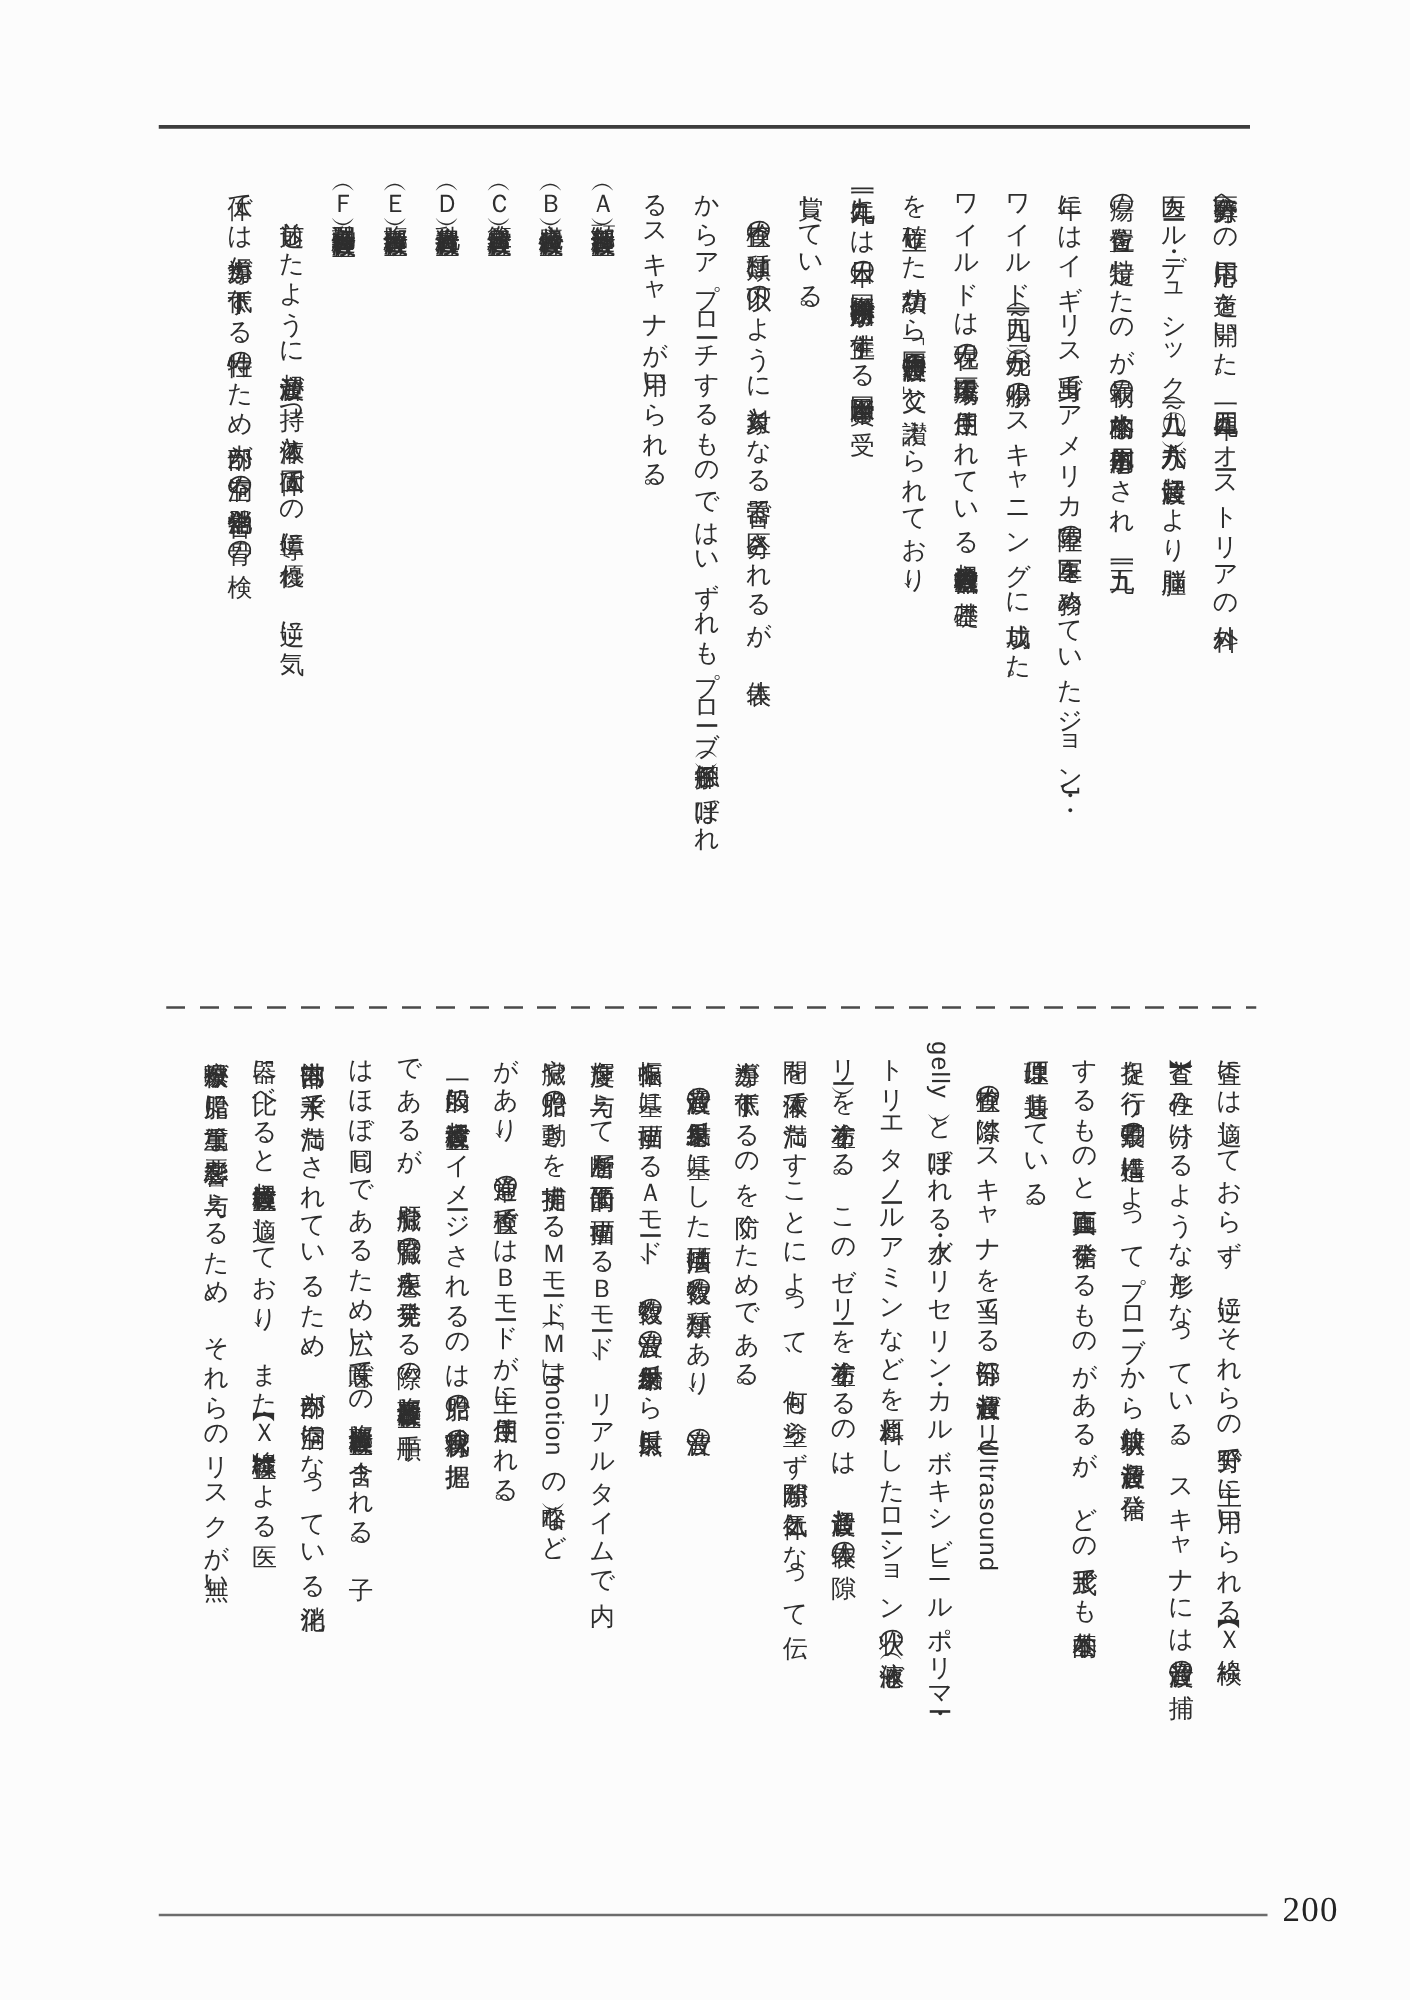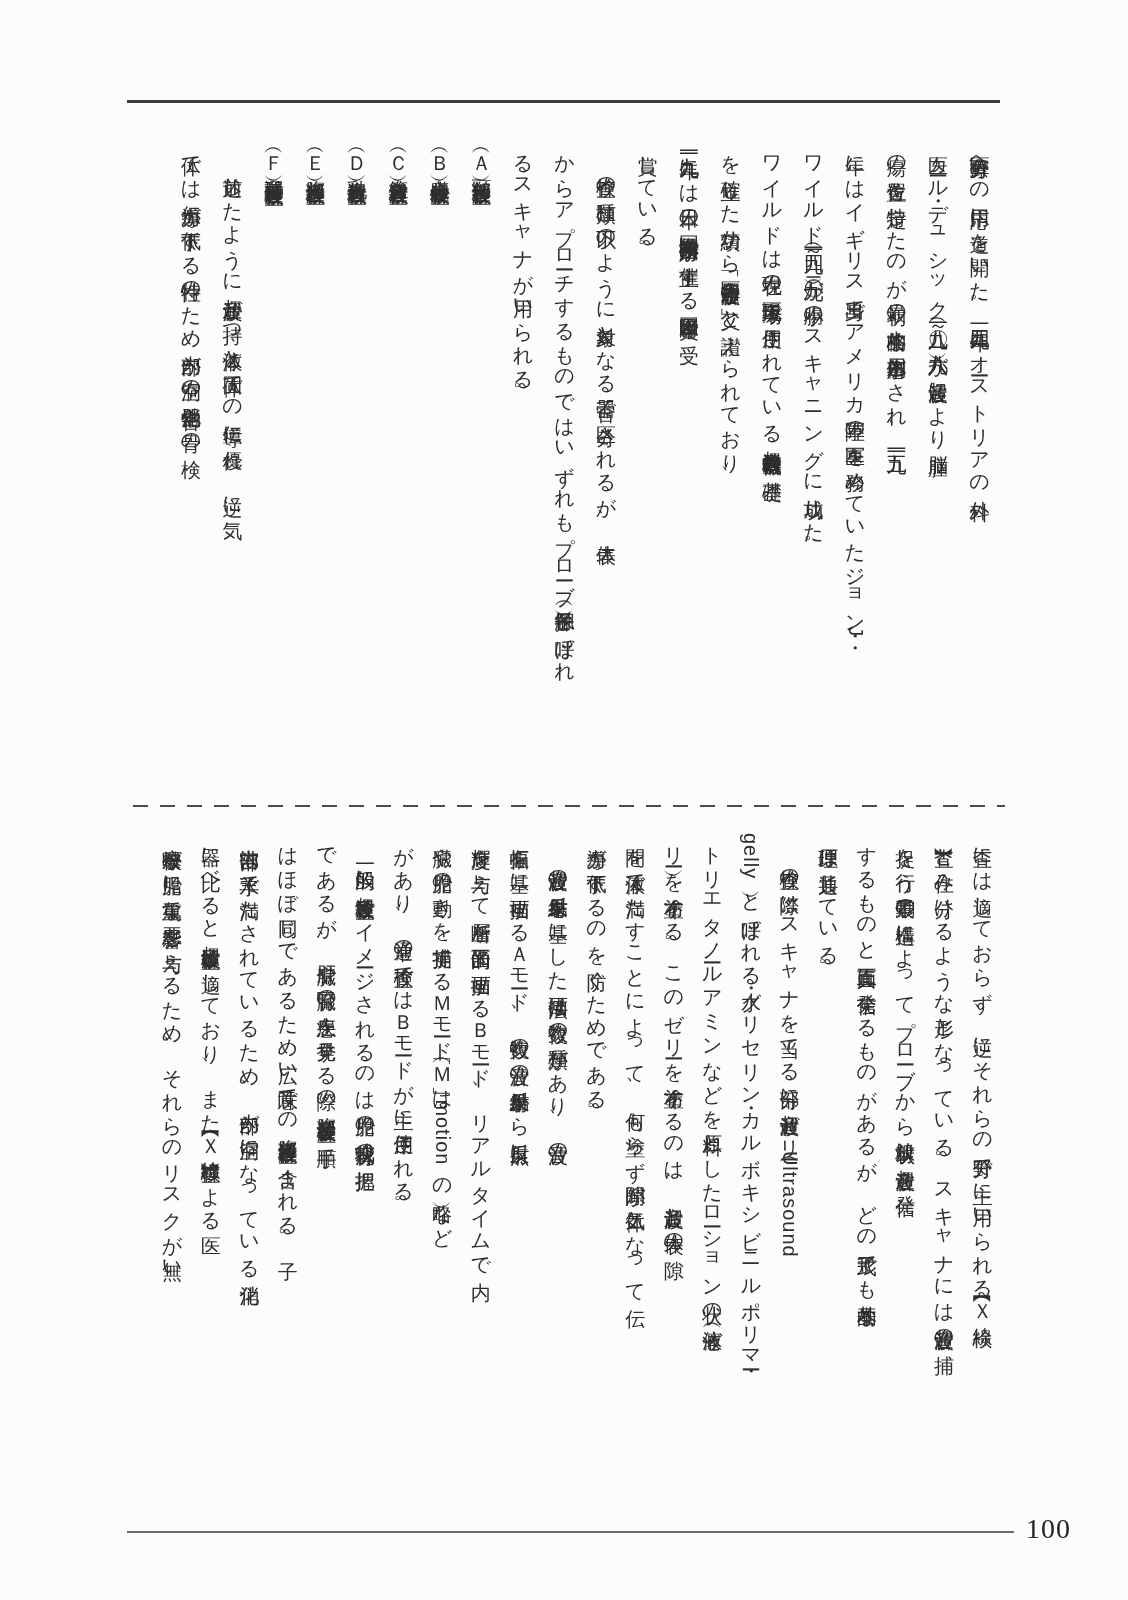--- a/index.html
+++ b/index.html
@@ -132,14 +132,14 @@
       <div class="vcol">があり、通常の検査ではＢモードが主に使用される。</div>
       <div class="vcol">　一般的に超音波検査でイメージされるのは胎児の成育状況の把握</div>
       <div class="vcol">であるが、肝臓や腎臓の疾患を発見する際の腹部超音波検査と手順</div>
       <div class="vcol">はほぼ同じであるため広い意味での腹部超音波検査に含まれる。子</div>
       <div class="vcol">宮内部は羊水で満たされているため、内部が空洞になっている消化</div>
       <div class="vcol">器に比べると超音波検査に適しており、また【Ｘ線検査】による医</div>
       <div class="vcol">療被曝が胎児に重篤な悪影響を与えるため、それらのリスクが無い</div>
     </div>
 
   <div class="rule-footer"></div>
-  <div class="page-number">100</div>
+  <div class="page-number">200</div>
 </div>
 
 </body></html>

